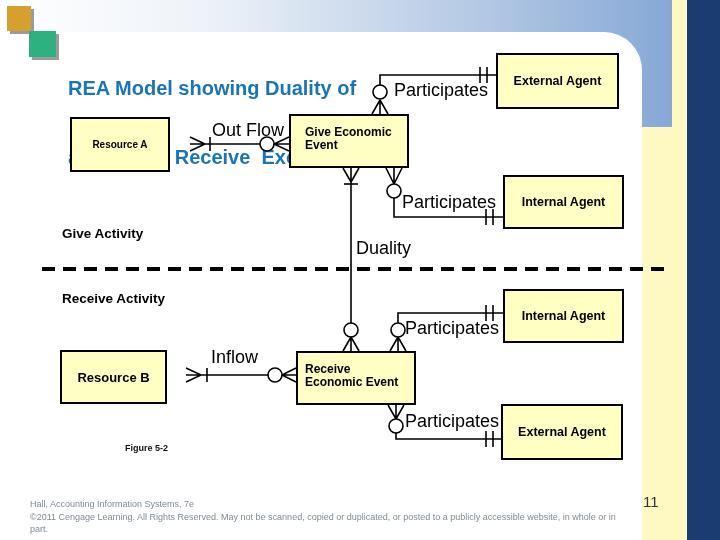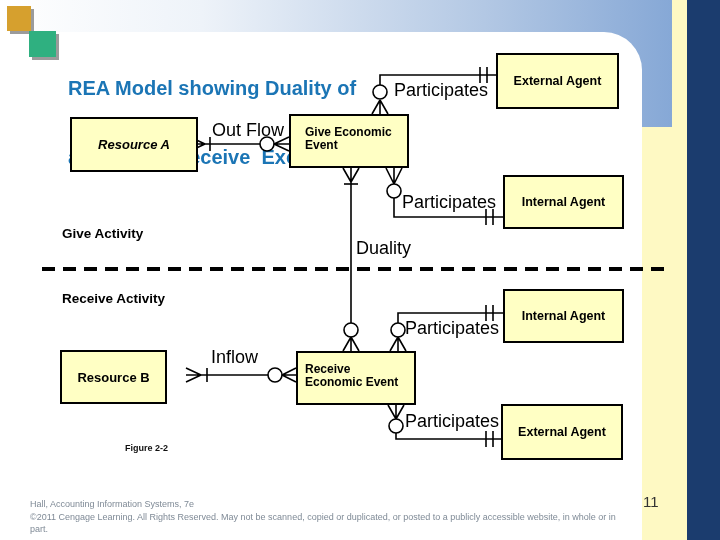--- a/index.html
+++ b/index.html
@@ -112,21 +112,21 @@
 
     <g>
       <path d="M396,419 L388,405 M396,419 L396,405 M396,419 L404,405"></path>
       <circle cx="396" cy="426" r="7"></circle>
       <path d="M396,433 L396,439 L501,439"></path>
       <line x1="486" y1="431" x2="486" y2="447"></line>
       <line x1="493" y1="431" x2="493" y2="447"></line>
     </g>
   </svg>
 
-  <div class="box center" style="left:70px;top:117px;width:128px;height:55px;font-size:13px;font-style:italic;">Resource A</div>
+  <div class="box center" style="left:70px;top:117px;width:100px;height:55px;font-size:10px;">Resource A</div>
 
   <div class="box event" style="left:289px;top:114px;width:120px;height:54px;padding:10px 4px 12px 14px;">Give Economic Event</div>
 
   <div class="box center" style="left:496px;top:53px;width:123px;height:56px;">External Agent</div>
 
   <div class="box center" style="left:503px;top:175px;width:121px;height:54px;">Internal Agent</div>
 
   <div class="box center" style="left:503px;top:289px;width:121px;height:54px;">Internal Agent</div>
 
   <div class="box center" style="left:60px;top:350px;width:107px;height:54px;font-size:13px;">Resource B</div>
@@ -139,21 +139,21 @@
   <div class="rel-label" style="left:394px;top:81px;">Participates</div>
   <div class="rel-label" style="left:402px;top:193px;">Participates</div>
   <div class="rel-label" style="left:356px;top:239px;">Duality</div>
   <div class="rel-label" style="left:405px;top:319px;">Participates</div>
   <div class="rel-label" style="left:211px;top:348px;">Inflow</div>
   <div class="rel-label" style="left:405px;top:412px;">Participates</div>
 
   <div class="activity-label" style="left:62px;top:226px;">Give Activity</div>
   <div class="activity-label" style="left:62px;top:291px;">Receive Activity</div>
 
-  <div class="figure-caption">Figure 2-2</div>
+  <div class="figure-caption">Figure 5-2</div>
 
   <div class="footer">
     <div>Hall, Accounting Information Systems, 7e</div>
     <div>©2011 Cengage Learning. All Rights Reserved. May not be scanned, copied or duplicated, or posted to a publicly accessible website, in whole or in part.</div>
   </div>
 
   <div class="page-number">11</div>
 
 </div>
 

